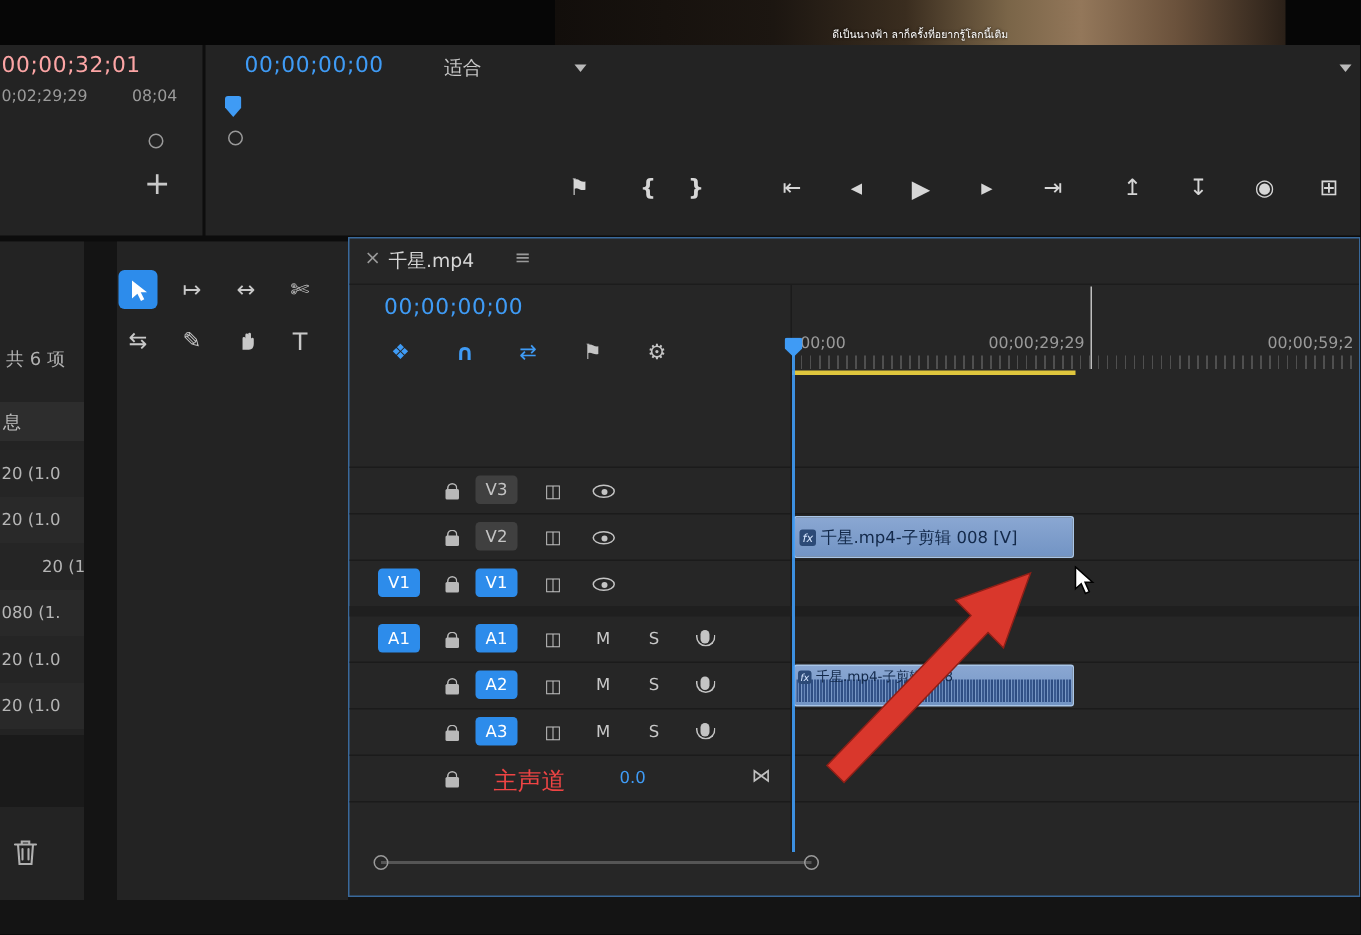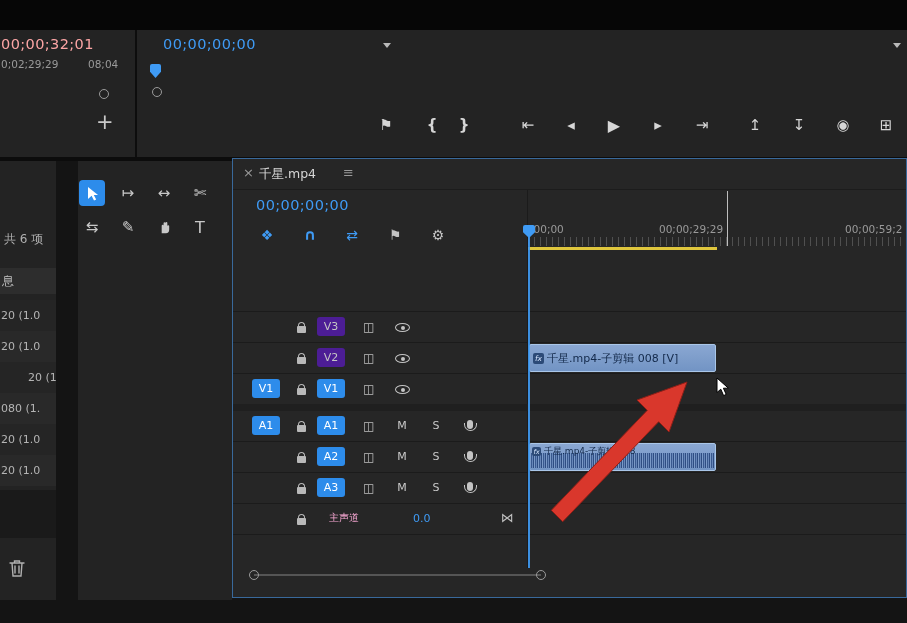--- a/index.html
+++ b/index.html
@@ -11,21 +11,21 @@
   .gray{color:#9a9a9a;}
   .small{font-size:10.5px;}
   .tbtn{position:absolute;top:116px;width:26px;text-align:center;font-size:15px;color:#d6d6d6;cursor:default;}
   .toolbtn{position:absolute;width:26px;height:26px;display:flex;align-items:center;justify-content:center;
            font-size:15px;color:#c8c8c8;border-radius:4px;}
   .trow{position:absolute;left:233px;width:673px;height:30px;}
   .hl{position:absolute;left:233px;width:673px;height:1px;background:#1b1b1b;}
   .tname{position:absolute;width:28px;height:19px;top:5px;border-radius:3px;display:flex;align-items:center;
          justify-content:center;font-size:11px;}
   .on{background:#2d8ceb;color:#fff;}
-  .off{background:#4c1d95;color:#c4c4c4;}
+  .off{background:#404040;color:#c4c4c4;}
   .lock{position:absolute;width:9px;height:7px;background:#b9b9b9;border-radius:1px;top:14px;}
   .lock::before{content:"";position:absolute;left:1px;top:-4px;width:7px;height:5px;border:1.5px solid #b9b9b9;
                 border-bottom:none;border-radius:3.5px 3.5px 0 0;box-sizing:border-box;}
   .eye{position:absolute;width:15px;height:9px;border:1.5px solid #c4c4c4;border-radius:50%;top:11px;box-sizing:border-box;}
   .eye::after{content:"";position:absolute;left:50%;top:50%;transform:translate(-50%,-50%);width:4px;height:4px;
               background:#c4c4c4;border-radius:50%;}
   .sync{position:absolute;top:8px;font-size:12px;color:#bdbdbd;}
   .ms{position:absolute;top:8px;width:14px;text-align:center;font-size:11px;color:#c8c8c8;}
   .mic{position:absolute;top:9px;width:6px;height:9px;background:#c4c4c4;border-radius:3px;}
   .mic::after{content:"";position:absolute;left:-3.5px;top:3px;width:13px;height:8px;border:1.5px solid #c4c4c4;
@@ -40,31 +40,39 @@
   .clip{position:absolute;background:linear-gradient(#8aa7d2,#7294c4);border:1px solid #a9c6e8;border-radius:2px;
         box-sizing:border-box;overflow:hidden;}
   .cliplabel{font-size:11px;color:#13294a;white-space:nowrap;overflow:hidden;}
 </style>
 </head>
 <body>
 
 <div id="stage">
 
   <div class="abs" style="left:0;top:0;width:907px;height:30px;background:#060606;"></div>
+  <div class="abs" style="left:370px;top:0;width:487px;height:30px;
+       background:linear-gradient(90deg,#120e0b 0%,#1c1611 30%,#3a2d1f 48%,#7a6548 62%,#93775a 72%,#6b523c 85%,#2a2018 100%);
+       display:flex;align-items:flex-end;justify-content:center;">
+    <span style="font-size:7px;color:#fff;text-shadow:0 0 2px #000;padding-bottom:2px;white-space:nowrap;overflow:hidden;">ดีเป็นนางฟ้า ลาก็ครั้งที่อยากรู้โลกนี้เติม</span>
+  </div>
 
   <div class="abs" style="left:0;top:30px;width:907px;height:128px;background:#232323;"></div>
   <div class="abs" style="left:135px;top:30px;width:2px;height:128px;background:#0d0d0d;"></div>
 
   <div class="abs tc" style="left:1px;top:36px;color:#fca5a5;">00;00;32;01</div>
   <div class="abs small gray" style="left:1px;top:58px;">0;02;29;29</div>
   <div class="abs small gray" style="left:88px;top:58px;">08;04</div>
   <div class="circle" style="left:99px;top:89px;"></div>
   <div class="abs" style="left:96px;top:110px;font-size:21px;color:#c8c8c8;">+</div>
 
   <div class="abs tc blue" style="left:163px;top:36px;">00;00;00;00</div>
+  <div class="abs" style="left:288px;top:34px;width:106px;height:22px;">
+    <span style="position:absolute;left:8px;top:3px;font-size:12.5px;color:#c8c8c8;">适合</span>
+  </div>
   <span class="chev" style="left:383px;top:43px;"></span>
   <span class="chev" style="left:893px;top:43px;"></span>
 
   <div class="abs" style="left:150px;top:64px;width:11px;height:14px;background:#3f9bf5;border-radius:2px 2px 0 0;
        clip-path:polygon(0 0,100% 0,100% 55%,50% 100%,0 55%);"></div>
   <div class="circle" style="left:152px;top:87px;"></div>
 
   <span class="tbtn" style="left:373px;">⚑</span>
   <span class="tbtn" style="left:419px;font-weight:bold;">{</span>
   <span class="tbtn" style="left:451px;font-weight:bold;">}</span>
@@ -205,21 +213,21 @@
     <span class="lock" style="left:64px;"></span>
     <span class="tname on" style="left:84px;">A3</span>
     <span class="sync" style="left:130px;">◫</span>
     <span class="ms" style="left:162px;">M</span>
     <span class="ms" style="left:196px;">S</span>
     <span class="mic" style="left:234px;"></span>
   </div>
 
   <div class="trow" style="top:504px;">
     <span class="lock" style="left:64px;"></span>
-    <span class="abs" style="left:96px;top:7px;font-size:10px;color:#f9a8d4;white-space:nowrap;">主声道</span>
+    <span class="abs" style="left:96px;top:7px;font-size:16px;color:#ef4444;white-space:nowrap;">主声道</span>
     <span class="abs" style="left:180px;top:8px;font-size:11px;color:#3f9bf5;">0.0</span>
     <span class="abs" style="left:268px;top:6px;font-size:13px;color:#c0c0c0;">⋈</span>
   </div>
 
   <div class="clip" style="left:529px;top:344px;width:187px;height:28px;display:flex;align-items:center;gap:3px;padding:0 3px;">
     <span class="fx">fx</span>
     <span class="cliplabel">千星.mp4-子剪辑 008 [V]</span>
   </div>
   <div class="clip" style="left:529px;top:443px;width:187px;height:28px;">
     <div style="position:absolute;left:1px;right:1px;top:9px;bottom:2px;

